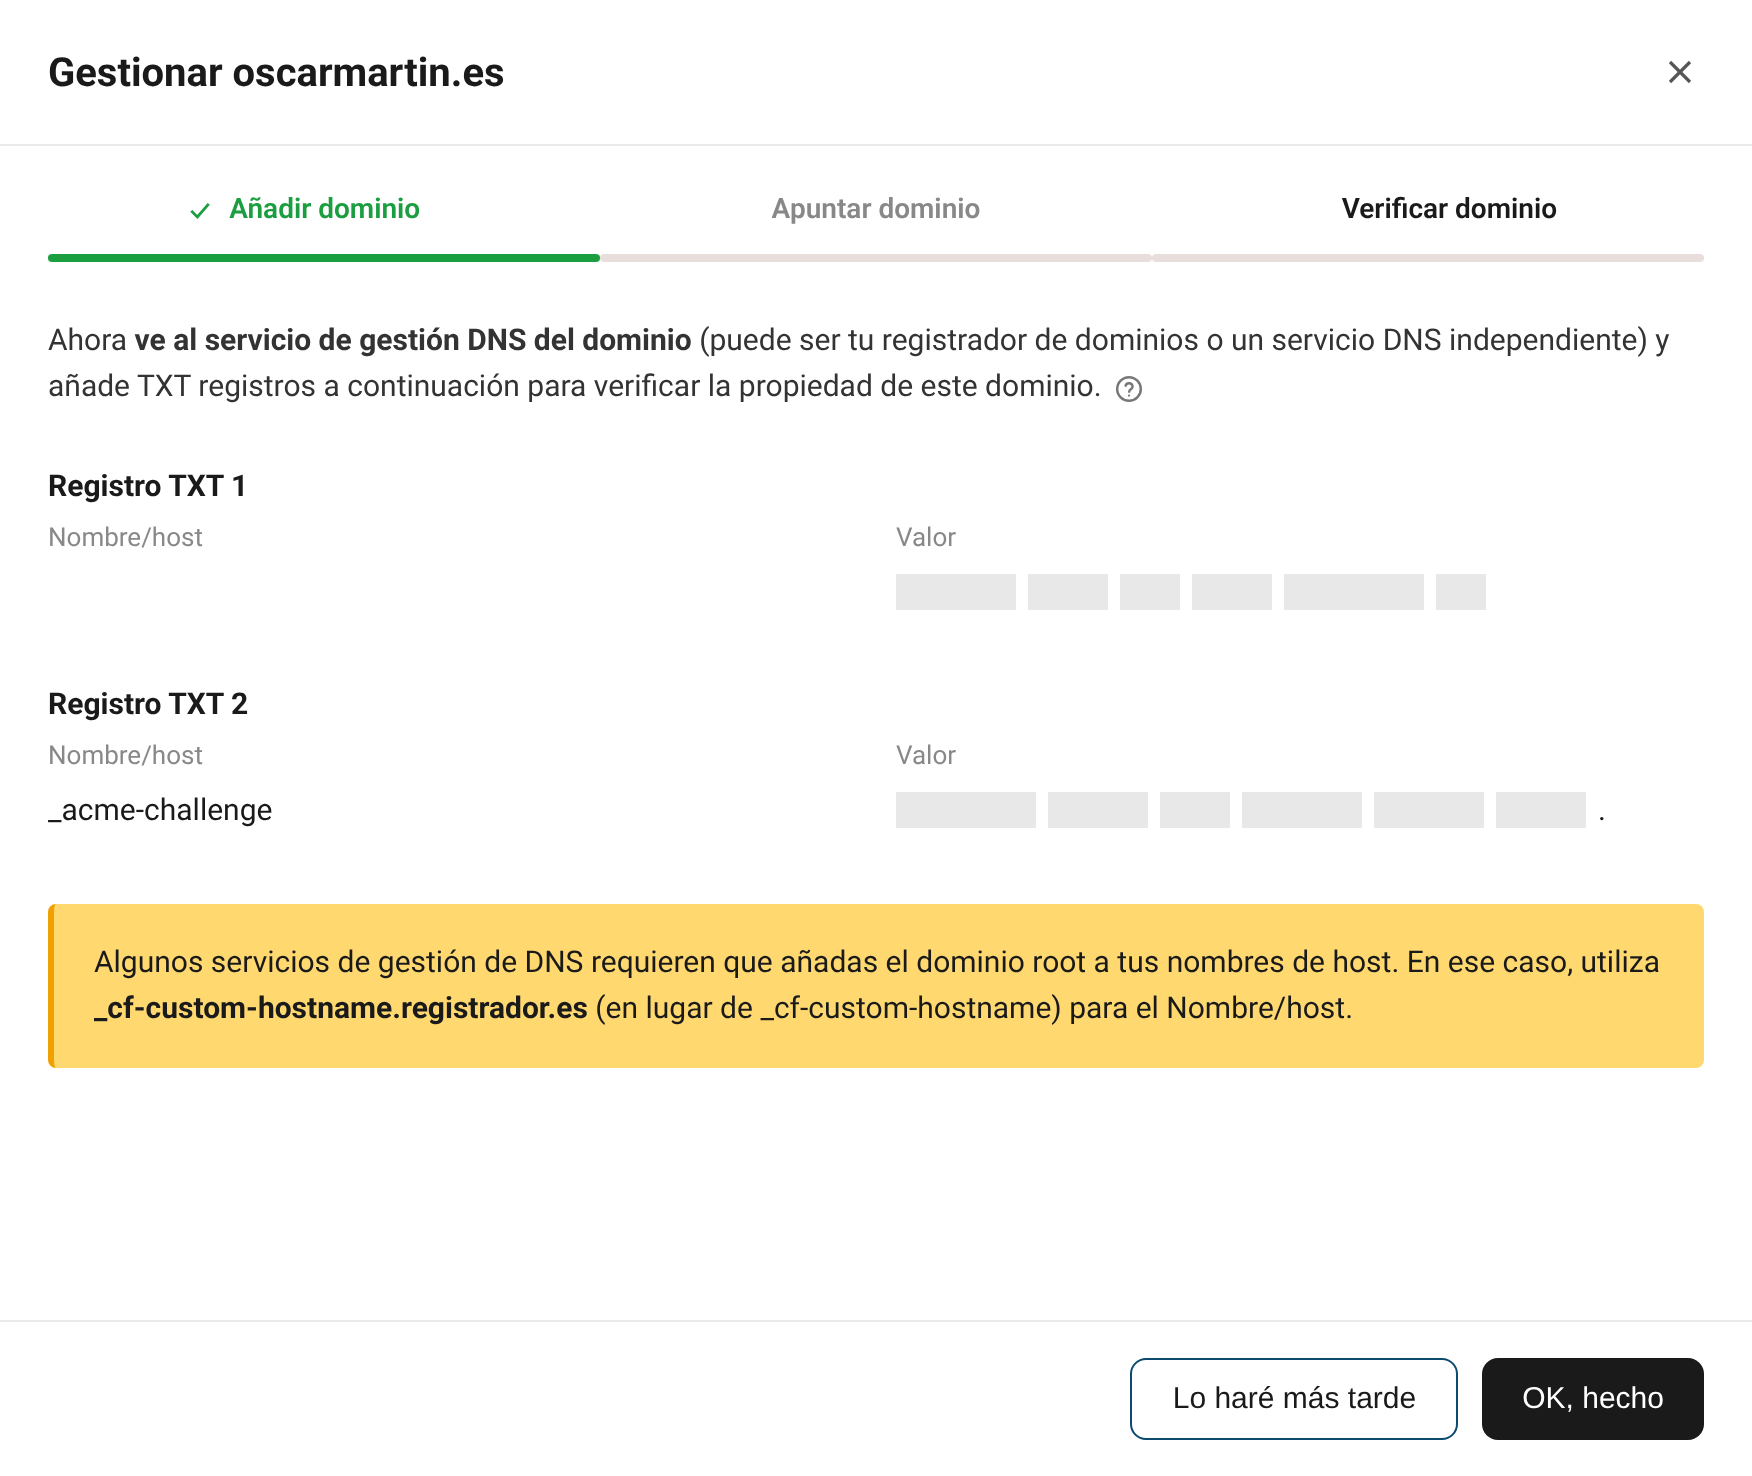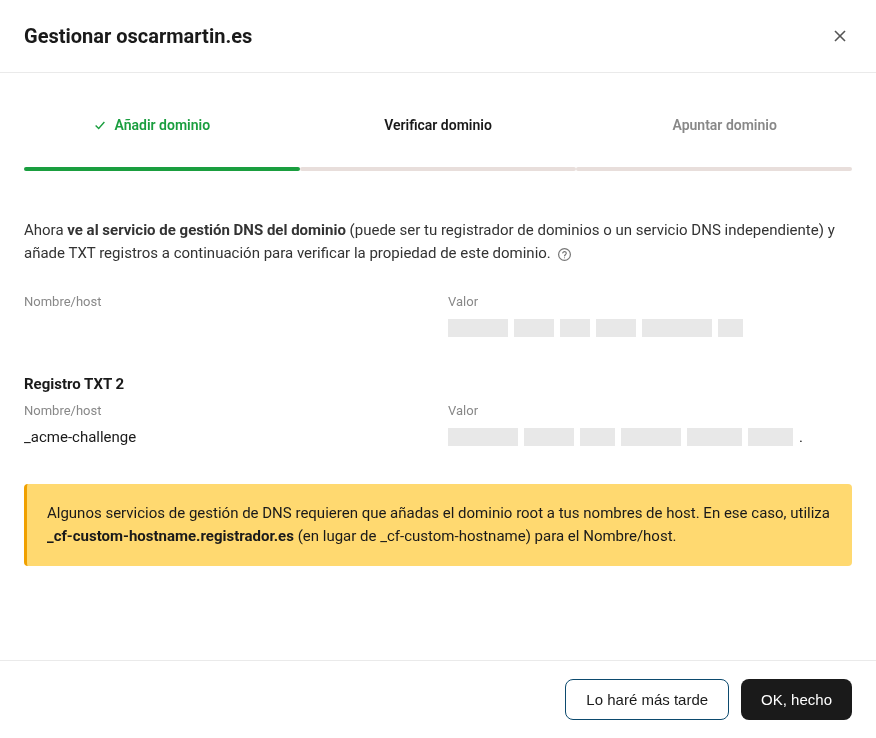--- a/index.html
+++ b/index.html
@@ -17,21 +17,20 @@
       position: relative;
     }
     .modal {
       background: #fff;
       width: 100%;
       height: 100%;
       display: flex;
       flex-direction: column;
       border-radius: 8px;
       overflow: hidden;
-      gap: 20px;
     }
     .modal-header {
       display: flex;
       justify-content: space-between;
       align-items: center;
       padding: 24px 24px 24px 24px;
       border-bottom: 1px solid #eaeaea;
     }
     .modal-title {
       font-size: 20px;
@@ -225,25 +224,25 @@
     </button>
   </div>
 
   <div class="tabs">
     <div class="tab completed">
       <svg class="check-icon" viewBox="0 0 16 16" fill="none" stroke="currentColor" stroke-width="1.6">
         <polyline points="3,8.5 6.5,12 13,4.5"></polyline>
       </svg>
       <span>Añadir dominio</span>
     </div>
+    <div class="tab">
+      <span>Apuntar dominio</span>
+    </div>
     <div class="tab active">
       <span>Verificar dominio</span>
-    </div>
-    <div class="tab">
-      <span>Apuntar dominio</span>
     </div>
   </div>
 
   <div class="tab-bar">
     <div class="tab-bar-segment completed"></div>
     <div class="tab-bar-segment"></div>
     <div class="tab-bar-segment"></div>
   </div>
 
   <div class="modal-body">
@@ -251,20 +250,21 @@
       <span>Ahora </span><strong>ve al servicio de gestión DNS del dominio</strong><span> (puede ser tu registrador de dominios o un servicio DNS independiente) y añade TXT registros a continuación para verificar la propiedad de este dominio. </span><span class="help-icon">
           <svg viewBox="0 0 16 16" fill="none" stroke="currentColor" stroke-width="1.3">
             <circle cx="8" cy="8" r="6.3"></circle>
             <path d="M6.2 6.2a1.9 1.9 0 0 1 3.7.6c0 1.2-1.8 1.5-1.8 2.6" stroke-linecap="round"></path>
             <circle cx="8" cy="11.5" r="0.6" fill="currentColor" stroke="none"></circle>
           </svg>
         </span>
     </p>
 
     <div class="record-section">
+      <div class="record-title">Registro TXT 1</div>
       <div class="record-grid">
         <div class="record-col name">
           <div class="record-label">Nombre/host</div>
         </div>
         <div class="record-col value">
           <div class="record-label">Valor</div>
           <div class="redacted">
             <div class="redacted-bar" style="width:60px"></div>
             <div class="redacted-bar" style="width:40px"></div>
             <div class="redacted-bar" style="width:30px"></div>

